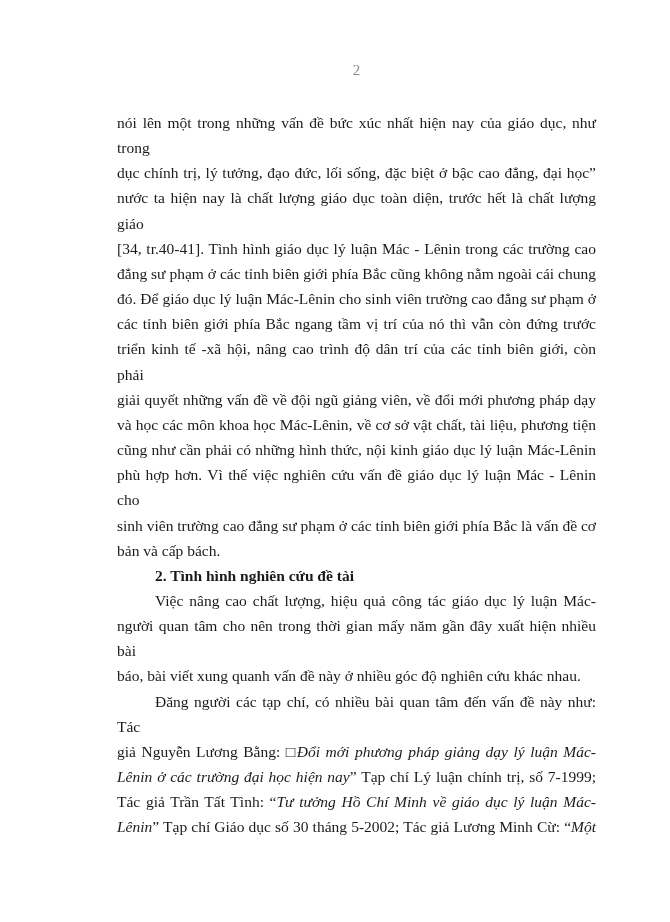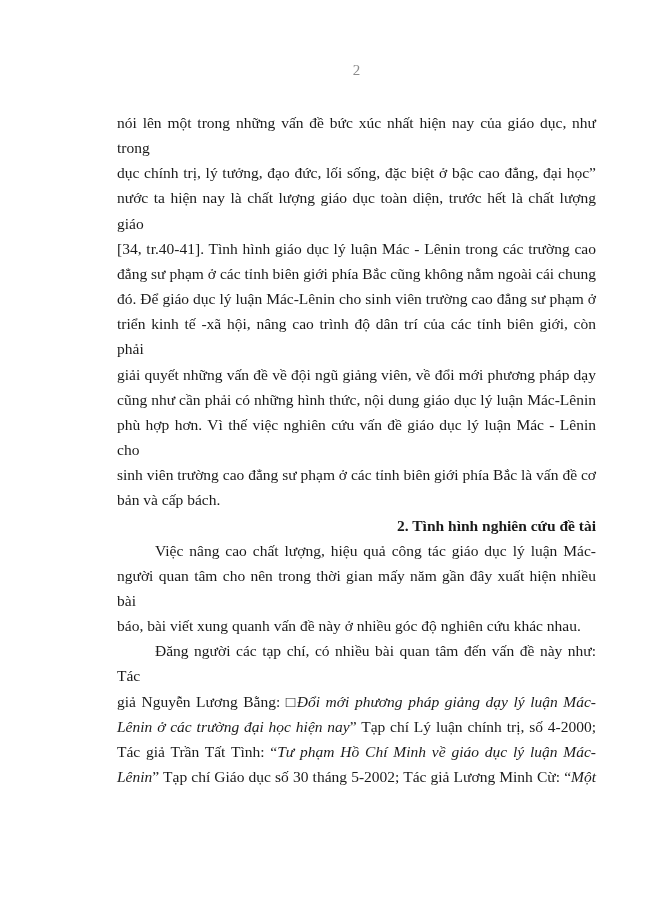--- a/index.html
+++ b/index.html
@@ -29,44 +29,46 @@
     top: 110px;
     left: 117px;
     width: 479px;
     font-size: 15.5px;
     line-height: 25.15px;
     color: #1a1a1a;
   }
   .line { text-align: left; }
   .line.j { text-align: justify; text-align-last: justify; }
   .line.ind { text-indent: 38px; }
-  .line.b { font-weight: bold; text-align: right; }
+  .line.b { font-weight: bold; }
   .seg-i { font-style: italic; }
 </style>
 </head>
 <body>
 
 <div class="page">
   <div class="page-number">2</div>
   <div class="text-block">
       <div class="line j"><span>nói lên một trong những vấn đề bức xúc nhất hiện nay của giáo dục, như trong</span></div>
       <div class="line j"><span>dục chính trị, lý tưởng, đạo đức, lối sống, đặc biệt ở bậc cao đẳng, đại học”</span></div>
       <div class="line j"><span>nước ta hiện nay là chất lượng giáo dục toàn diện, trước hết là chất lượng giáo</span></div>
       <div class="line j"><span>[34, tr.40-41]. Tình hình giáo dục lý luận Mác - Lênin trong các trường cao</span></div>
       <div class="line j"><span>đẳng sư phạm ở các tỉnh biên giới phía Bắc cũng không nằm ngoài cái chung</span></div>
       <div class="line j"><span>đó. Để giáo dục lý luận Mác-Lênin cho sinh viên trường cao đẳng sư phạm ở</span></div>
+      <div class="line j"><span>các tỉnh biên giới phía Bắc ngang tầm vị trí của nó thì vẫn còn đứng trước</span></div>
       <div class="line j"><span>triển kinh tế -xã hội, nâng cao trình độ dân trí của các tỉnh biên giới, còn phải</span></div>
       <div class="line j"><span>giải quyết những vấn đề về đội ngũ giảng viên, về đổi mới phương pháp dạy</span></div>
-      <div class="line j"><span>cũng như cần phải có những hình thức, nội dung giáo dục lý luận Mác-Lênin</span></div>
+      <div class="line j"><span>và học các môn khoa học Mác-Lênin, về cơ sở vật chất, tài liệu, phương tiện</span></div>
+      <div class="line j"><span>cũng như cần phải có những hình thức, nội kinh giáo dục lý luận Mác-Lênin</span></div>
       <div class="line j"><span>phù hợp hơn. Vì thế việc nghiên cứu vấn đề giáo dục lý luận Mác - Lênin cho</span></div>
       <div class="line j"><span>sinh viên trường cao đẳng sư phạm ở các tỉnh biên giới phía Bắc là vấn đề cơ</span></div>
       <div class="line"><span>bản và cấp bách.</span></div>
       <div class="line ind b"><span>2. Tình hình nghiên cứu đề tài</span></div>
       <div class="line j ind"><span>Việc nâng cao chất lượng, hiệu quả công tác giáo dục lý luận Mác-</span></div>
       <div class="line j"><span>người quan tâm cho nên trong thời gian mấy năm gần đây xuất hiện nhiều bài</span></div>
       <div class="line"><span>báo, bài viết xung quanh vấn đề này ở nhiều góc độ nghiên cứu khác nhau.</span></div>
       <div class="line j ind"><span>Đăng người các tạp chí, có nhiều bài quan tâm đến vấn đề này như: Tác</span></div>
       <div class="line j"><span>giả Nguyễn Lương Bằng: □</span><span class="seg-i">Đổi mới phương pháp giảng dạy lý luận Mác-</span></div>
-      <div class="line j"><span class="seg-i">Lênin ở các trường đại học hiện nay</span><span>” Tạp chí Lý luận chính trị, số 4-2000;</span></div>
-      <div class="line j"><span>Tác giả Trần Tất Tình: “</span><span class="seg-i">Tư phạm Hồ Chí Minh về giáo dục lý luận Mác-</span></div>
+      <div class="line j"><span class="seg-i">Lênin ở các trường đại học hiện nay</span><span>” Tạp chí Lý luận chính trị, số 7-1999;</span></div>
+      <div class="line j"><span>Tác giả Trần Tất Tình: “</span><span class="seg-i">Tư tưởng Hồ Chí Minh về giáo dục lý luận Mác-</span></div>
       <div class="line j"><span class="seg-i">Lênin</span><span>” Tạp chí Giáo dục số 30 tháng 5-2002; Tác giả Lương Minh Cừ: “</span><span class="seg-i">Một</span></div>
     </div>
 </div>
 
 </body></html>

